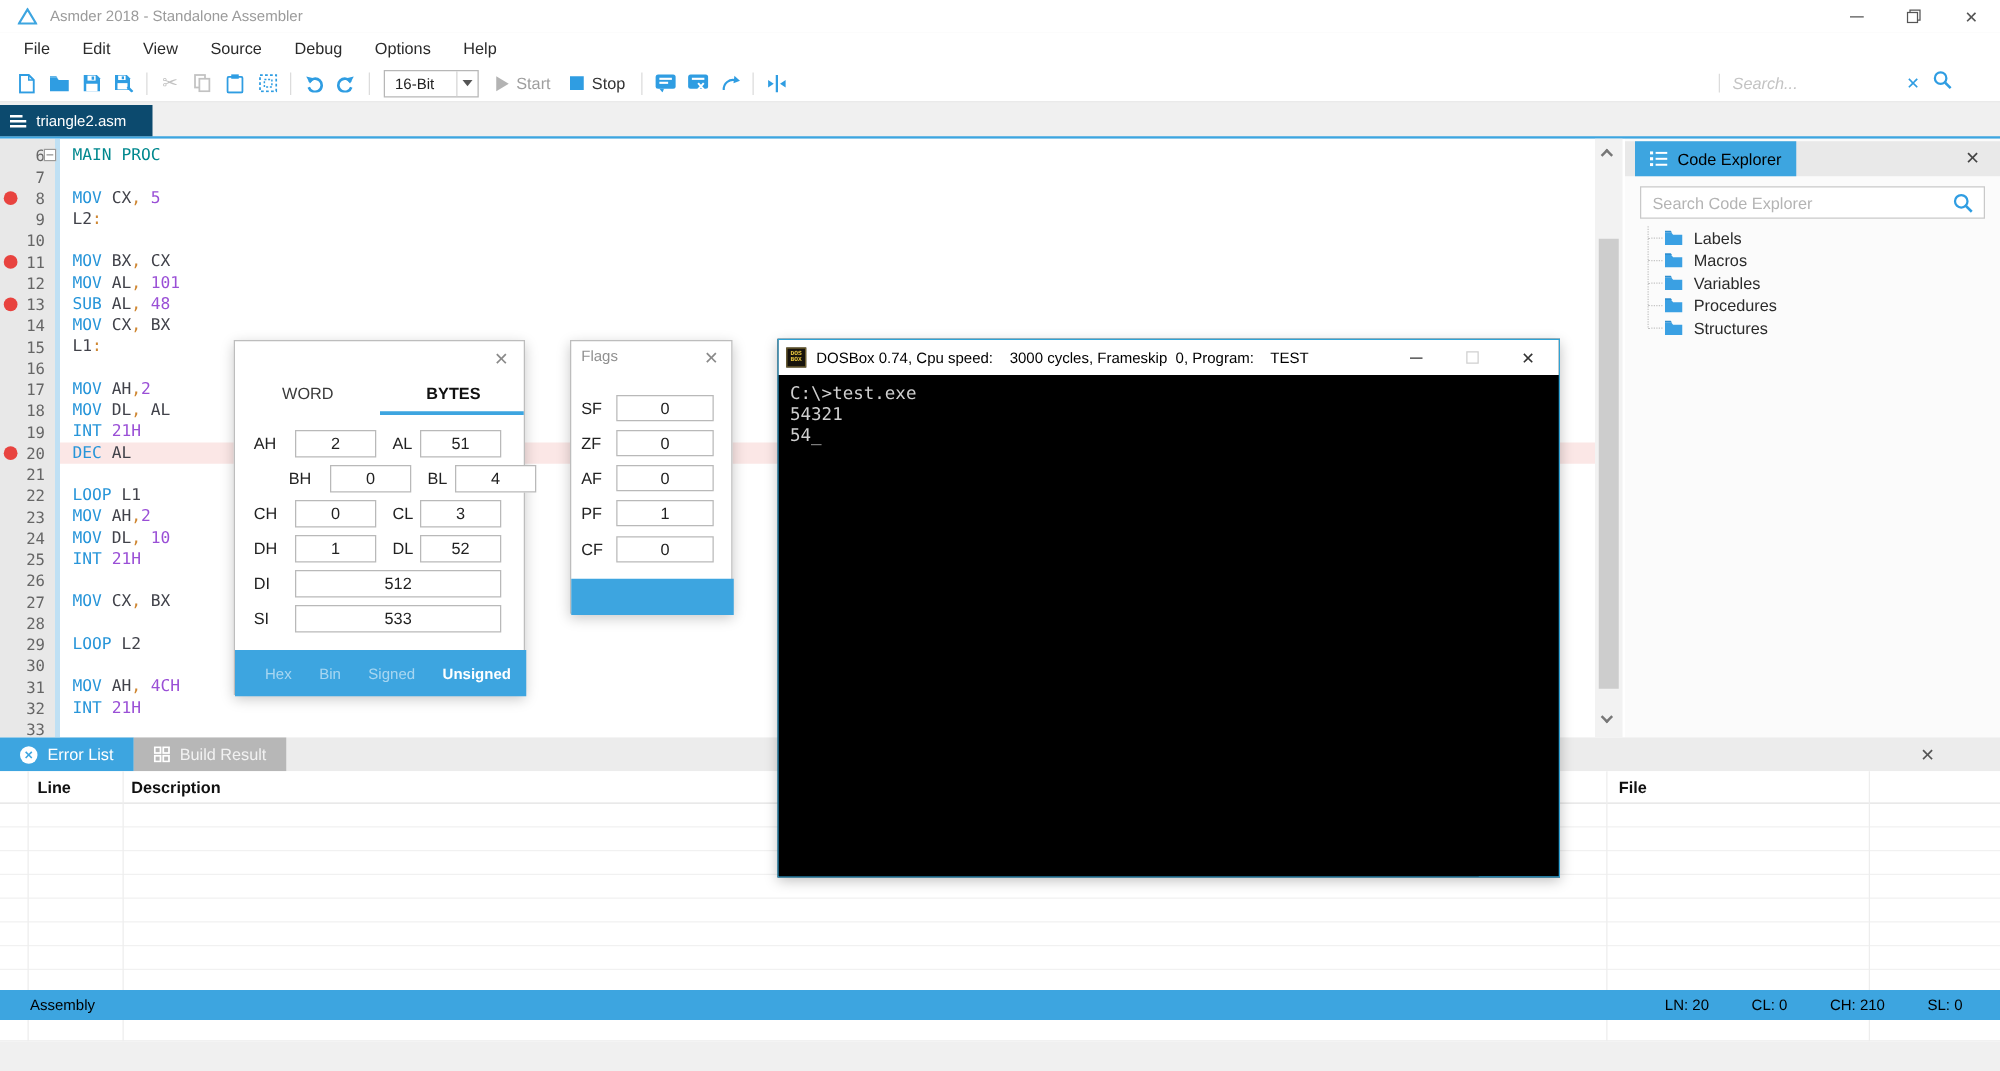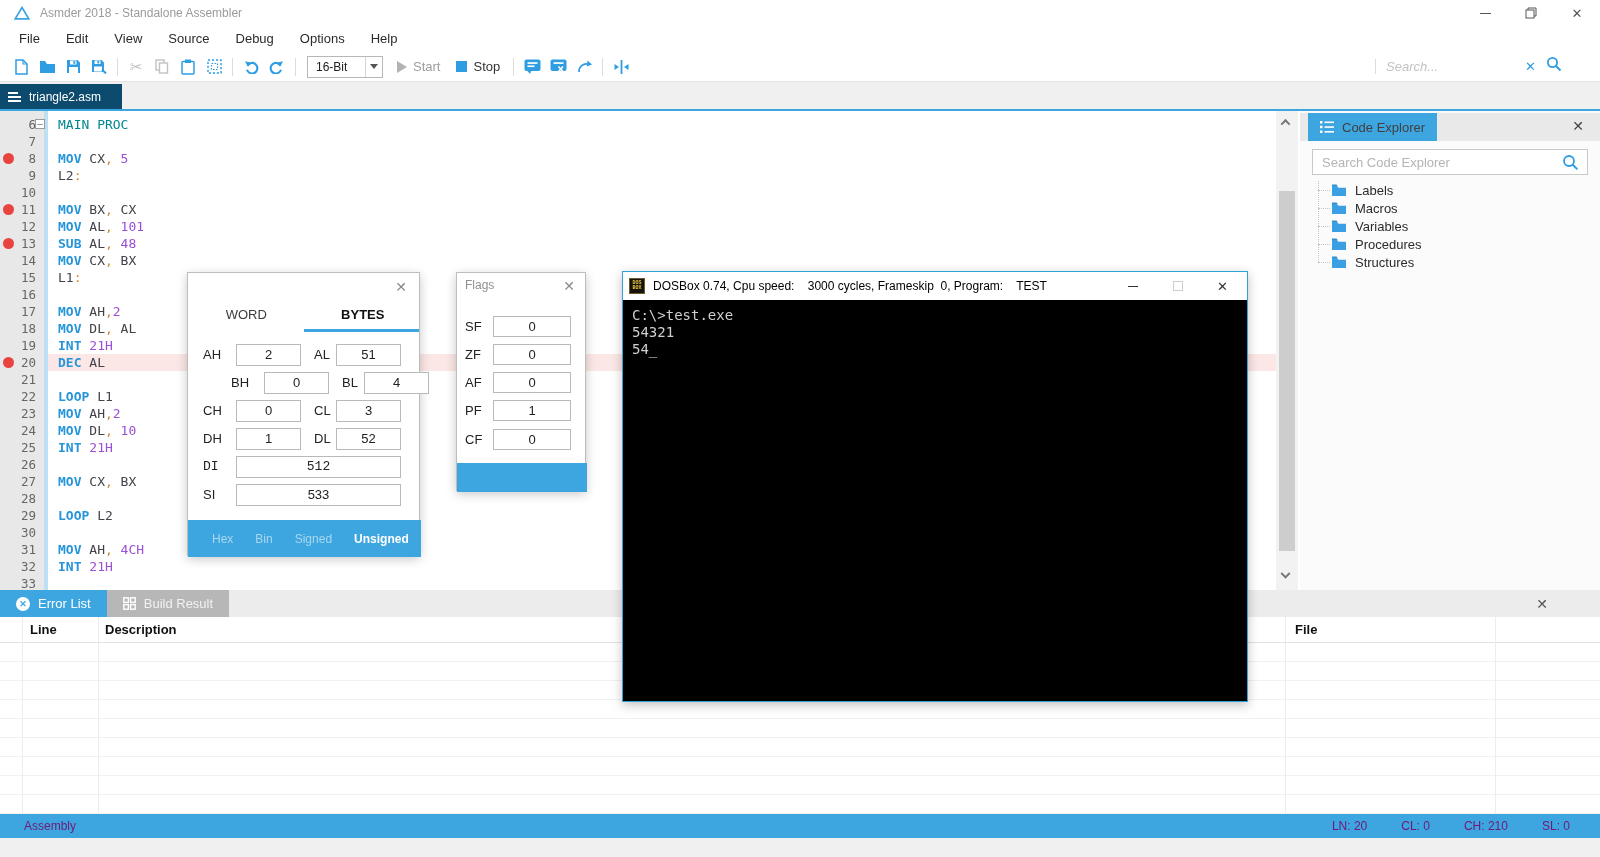--- a/index.html
+++ b/index.html
@@ -46,35 +46,35 @@
   #editor { position:absolute; left:0; top:111px; width:1300px; height:479px; background:#fff; overflow:hidden; }
   #gutter { position:absolute; left:0; top:0; width:44px; height:479px; background:#e8e8e8; }
   #gutter-stripe { position:absolute; left:44px; top:0; width:4px; height:479px; background:#bfe0f4; }
   #gutter-rows { position:absolute; left:0; top:5px; width:44px; }
   .gr { position:relative; height:17px; font-family:"DejaVu Sans Mono",monospace; font-size:12.5px; color:#666; text-align:right; padding-right:8px; line-height:17px; }
   .bp-dot { position:absolute; left:3px; top:3px; width:11px; height:11px; border-radius:50%; background:#e8433f; cursor:pointer; }
   .fold-box { position:absolute; left:35px; top:3px; width:10px; height:10px; background:#fff; border:1px solid #9a9a9a; color:#555; font-size:9px; line-height:8px; text-align:center; z-index:3; cursor:pointer; }
   #code-lines { position:absolute; left:48px; top:5px; width:1228px; }
   .cl { height:17px; line-height:17px; font-family:"DejaVu Sans Mono",monospace; font-size:13px; white-space:pre; padding-left:10px; color:#41424a; }
   .cl.current { background:#fbe7e6; }
-  .tok-kw { color:#2795d9;font-weight:bold; } .tok-num { color:#9a4fd6; } .tok-pun { color:#cf8732; }
+  .tok-kw { color:#2795d9; } .tok-num { color:#9a4fd6; } .tok-pun { color:#cf8732; }
   .tok-proc { color:#00888e; } .tok-reg { color:#41424a; }
 
   
   #edit-scroll { position:absolute; left:1276px; top:111px; width:22px; height:479px; background:#f2f2f2; }
   #edit-scroll .thumb { position:absolute; left:3px; top:80px; width:16px; height:360px; background:#cdcdcd; cursor:pointer; }
   .chev { position:absolute; left:6px; width:9px; height:9px; cursor:pointer; }
   .chev span { display:block; width:7px; height:7px; border-left:2px solid #777; border-top:2px solid #777; }
   .chev.up { top:8px; } .chev.up span { transform:rotate(45deg) translate(1px,1px); }
   .chev.down { bottom:8px; } .chev.down span { transform:rotate(225deg) translate(2px,2px); }
 
   
   #explorer { position:absolute; left:1300px; top:111px; width:300px; height:479px; background:#fbfbfb; }
   #explorer-header { position:absolute; left:0; top:2px; width:300px; height:28px; background:#e9e9e9; }
-  #explorer-tab { position:absolute; left:8px; top:0; height:28px; padding:0 12px; background:#3da5e0; color:#404040; font-size:13px; display:flex; align-items:center; gap:8px; cursor:pointer; }
+  #explorer-tab { position:absolute; left:8px; top:0; height:28px; padding:0 12px; background:#3da5e0; color:#000000; font-size:13px; display:flex; align-items:center; gap:8px; cursor:pointer; }
   #explorer-close { position:absolute; right:16px; top:5px; color:#444; font-size:14px; cursor:pointer; }
   #explorer-search { position:absolute; left:12px; top:38px; width:276px; height:26px; border:1px solid #c9c9c9; background:#fff; display:flex; align-items:center; }
   #explorer-search input { flex:1; border:none; outline:none; font-size:13px; color:#555; padding-left:9px; background:transparent; }
   #explorer-search input::placeholder { color:#b4b4b4; }
   #explorer-search .mag { margin-right:8px; display:flex; }
   #explorer-tree { position:absolute; left:0; top:70px; width:300px; }
   .tree-item { position:relative; height:18px; display:flex; align-items:center; cursor:pointer; }
   .tree-dots { position:absolute; left:18px; top:9px; width:12px; border-top:1px dotted #c4c4c4; }
   .tree-vline { position:absolute; left:18px; top:0; height:100%; border-left:1px dotted #c4c4c4; }
   .tree-item .ficon { margin-left:32px; display:flex; }
@@ -88,21 +88,21 @@
   .btab.inactive { background:#b7b7b7; color:#f2f2f2; }
   .errcirc { width:14px; height:14px; border-radius:50%; background:#fff; color:#3da5e0; font-size:9px; font-weight:bold; display:flex; align-items:center; justify-content:center; }
   #bottom-close { position:absolute; right:52px; top:6px; color:#555; font-size:14px; cursor:pointer; }
   #grid-header { position:absolute; left:0; top:27px; width:1600px; height:26px; background:#fff; border-bottom:1px solid #e2e2e2; }
   .gh { position:absolute; top:0; height:26px; line-height:26px; font-size:13px; font-weight:bold; color:#111; }
   .vsep { position:absolute; top:27px; width:1px; height:216px; background:#ededed; }
   #grid-rows { position:absolute; left:0; top:53px; width:1600px; }
   .grow { height:19px; border-bottom:1px solid #f1f1f1; }
 
   
-  #statusbar { position:absolute; left:0; top:814px; width:1600px; height:24px; background:#3da5e0; color:#701a75; font-size:12px; display:flex; align-items:center; }
+  #statusbar { position:absolute; left:0; top:792px; width:1600px; height:24px; background:#3da5e0; color:#000000; font-size:12px; display:flex; align-items:center; }
   #status-mode { margin-left:24px; }
   #status-right { position:absolute; right:30px; display:flex; gap:34px; }
 
   
   .floatwin { position:absolute; background:#fff; border:1px solid #bdbdbd; box-shadow:0 3px 10px rgba(0,0,0,.22); }
   .fclose { position:absolute; color:#8a8a8a; font-size:14px; cursor:pointer; }
 
   #regwin { left:187px; top:272px; width:233px; height:284px; z-index:10; }
   #regwin .fclose { right:12px; top:6px; }
   #reg-tabs { position:absolute; left:0; top:30px; width:233px; height:24px; display:flex; }
@@ -533,21 +533,21 @@
         <span class="reginput" style="left:48px;width:65px">0</span>
         <span class="reglabel" style="left:126px">CL</span>
         <span class="reginput" style="left:148px;width:65px">3</span>
       </div>
       <div class="regrow" style="top: 155px;">
         <span class="reglabel" style="left:15px">DH</span>
         <span class="reginput" style="left:48px;width:65px">1</span>
         <span class="reglabel" style="left:126px">DL</span>
         <span class="reginput" style="left:148px;width:65px">52</span>
       </div>
-      <div class="regrow" style="top: 183px; font-family: Liberation Mono, monospace;">
+      <div class="regrow" style="top: 183px;">
         <span class="reglabel" style="left:15px">DI</span>
         <span class="reginput" style="left:48px;width:165px">512</span>
       </div>
       <div class="regrow" style="top: 211px;">
         <span class="reglabel" style="left:15px">SI</span>
         <span class="reginput" style="left:48px;width:165px">533</span>
       </div>
     </div>
   <div id="reg-formats">
       <span class="fmt">Hex</span>

